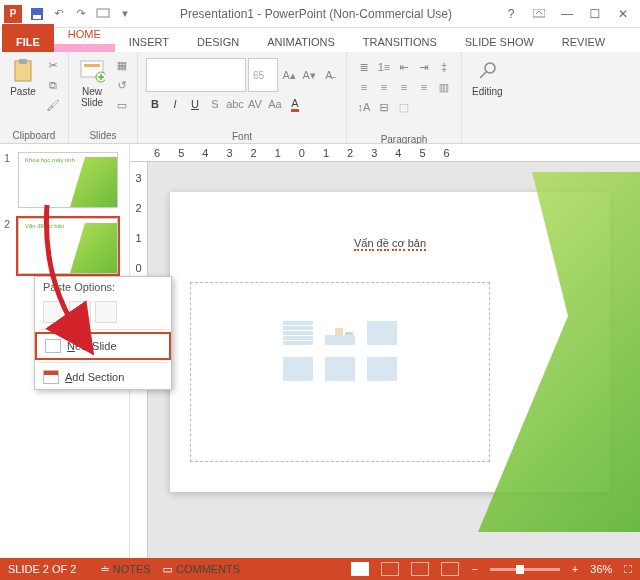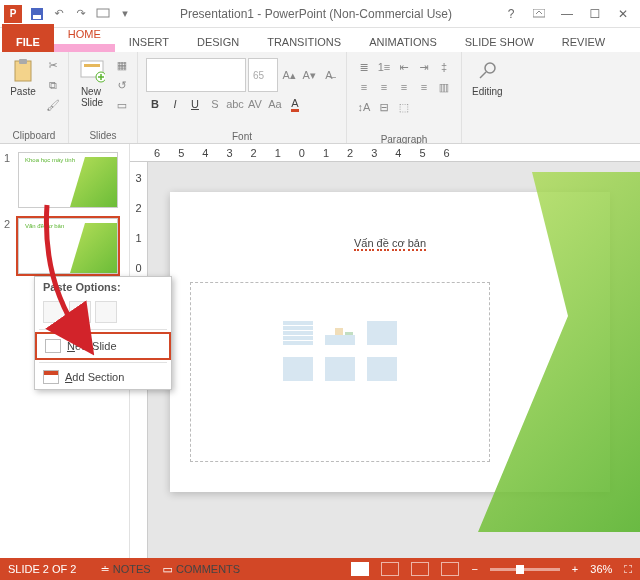--- a/index.html
+++ b/index.html
@@ -14,21 +14,21 @@
 .tabs{height:24px;display:flex;align-items:flex-end;padding-left:2px;background:#fff}
 .tab{padding:12px 14px 4px;font-size:11px;color:#555;cursor:pointer}
 .tab.file{background:#d24726;color:#fff;font-weight:bold}
 .tab.active{color:#d24726;border-bottom:8px solid #f9a8d4}
 .ribbon{height:92px;background:#f3f3f3;border-bottom:1px solid #d4d4d4;display:flex}
 .group{border-right:1px solid #e1e1e1;padding:4px 6px 2px;display:flex;flex-direction:column;justify-content:space-between}
 .group-label{text-align:center;font-size:10px;color:#666;margin-top:16px}
 .group-top{display:flex;gap:4px;align-items:flex-start}
 .big-btn{display:flex;flex-direction:column;align-items:center;gap:2px;padding:2px 4px;cursor:pointer}
 .big-btn .ico{width:26px;height:26px;display:flex;align-items:center;justify-content:center;font-size:18px}
-.big-btn .lbl{font-size:10px;text-align:left;line-height:1.1}
+.big-btn .lbl{font-size:10px;text-align:center;line-height:1.1}
 .font-controls{display:flex;flex-direction:column;gap:3px;padding:2px}
 .font-row{display:flex;gap:2px;align-items:center}
 .font-sel{border:1px solid #ccc;background:#fff;height:20px;padding:16px 4px;display:flex;align-items:center;min-width:60px;font-size:10px;color:#aaa}
 .mini-btn{width:18px;height:18px;border:1px solid transparent;display:flex;align-items:center;justify-content:center;color:#888;font-size:11px}
 .para-grid{display:grid;grid-template-columns:repeat(5,18px);gap:2px;padding:2px}
 .workspace{display:flex;position:absolute;top:144px;bottom:22px;left:0;right:0}
 .thumbs{width:130px;background:#fff;border-right:1px solid #e1e1e1;padding:8px 4px;overflow:hidden}
 .thumb-row{display:flex;gap:4px;margin-bottom:10px}
 .thumb-num{font-size:11px;color:#666;width:10px}
 .thumb{width:100px;height:56px;border:1px solid #ccc;background:#fff;position:relative;overflow:hidden}
@@ -40,21 +40,21 @@
 .ruler-v{position:absolute;left:0;top:18px;bottom:0;width:18px;background:#fff;border-right:1px solid #ccc;display:flex;flex-direction:column;align-items:center;font-size:9px;color:#777;gap:18px;padding-top:10px}
 .slide{position:absolute;left:40px;top:48px;width:440px;height:300px;background:#fff;box-shadow:0 2px 8px rgba(0,0,0,.2)}
 .slide-green{position:absolute;right:-30px;top:-20px;width:180px;height:360px;background:linear-gradient(135deg,rgba(184,224,90,.8) 0%,rgba(92,181,49,.9) 100%);clip-path:polygon(40% 0,100% 0,100% 100%,10% 100%,60% 40%)}
 .slide-title{position:absolute;top:30px;left:0;right:0;text-align:center;font-size:28px;color:#5cb531;font-family:Georgia,serif}
 .spell-err{border-bottom:2px dotted #d24726}
 .content-ph{position:absolute;top:90px;left:20px;right:120px;bottom:30px;border:1px dashed #bbb;padding:8px}
 .ph-hint{font-size:10px;color:#999}
 .ph-icons{display:flex;flex-wrap:wrap;justify-content:center;gap:12px;margin-top:30px;width:130px;margin-left:auto;margin-right:auto}
 .ph-ico{width:30px;height:24px;background:#bcd6e8;opacity:.6}
 .context-menu{position:absolute;left:34px;top:276px;width:138px;background:#fff;border:1px solid #c7c7c7;box-shadow:2px 2px 6px rgba(0,0,0,.25);z-index:20}
-.ctx-hdr{padding:4px 8px;font-size:11px;font-weight:bold;color:#555}
+.ctx-hdr{padding:4px 8px;font-size:11px;font-weight:normal;color:#555}
 .ctx-icons{display:flex;gap:4px;padding:4px 8px}
 .ctx-ico{width:22px;height:22px;border:1px solid #ddd;background:#f7f7f7}
 .ctx-sep{height:1px;background:#e1e1e1;margin:2px 4px}
 .ctx-item{display:flex;align-items:center;gap:6px;padding:5px 8px;font-size:11px;color:#444;cursor:pointer}
 .ctx-item.hover{border:2px solid #d24726}
 .ctx-iconbox{width:16px;height:14px;border:1px solid #bbb;background:#fff}
 .arrow{position:absolute;left:32px;top:200px;z-index:25;pointer-events:none}
 .statusbar{height:22px;background:#d24726;position:absolute;bottom:0;left:0;right:0;display:flex;align-items:center;color:#fff;font-size:10px;padding:0 8px;gap:12px}
 .statusbar .sp{flex:1}
 .stat-btn{display:flex;align-items:center;gap:3px;color:#fff}
@@ -97,22 +97,22 @@
     <div class="win-btn">☐</div>
     <div class="win-btn">✕</div>
   </div>
 </div>
 
 <div class="tabs">
   <div class="tab file">FILE</div>
   <div class="tab active">HOME</div>
   <div class="tab">INSERT</div>
   <div class="tab">DESIGN</div>
+  <div class="tab">ANIMATIONS</div>
   <div class="tab">TRANSITIONS</div>
-  <div class="tab">ANIMATIONS</div>
   <div class="tab">SLIDE SHOW</div>
   <div class="tab">REVIEW</div>
 </div>
 
 <div class="ribbon">
   <div class="group">
     <div class="group-top">
       <div class="big-btn">
         <div class="ico">
             <svg width="24" height="26">

